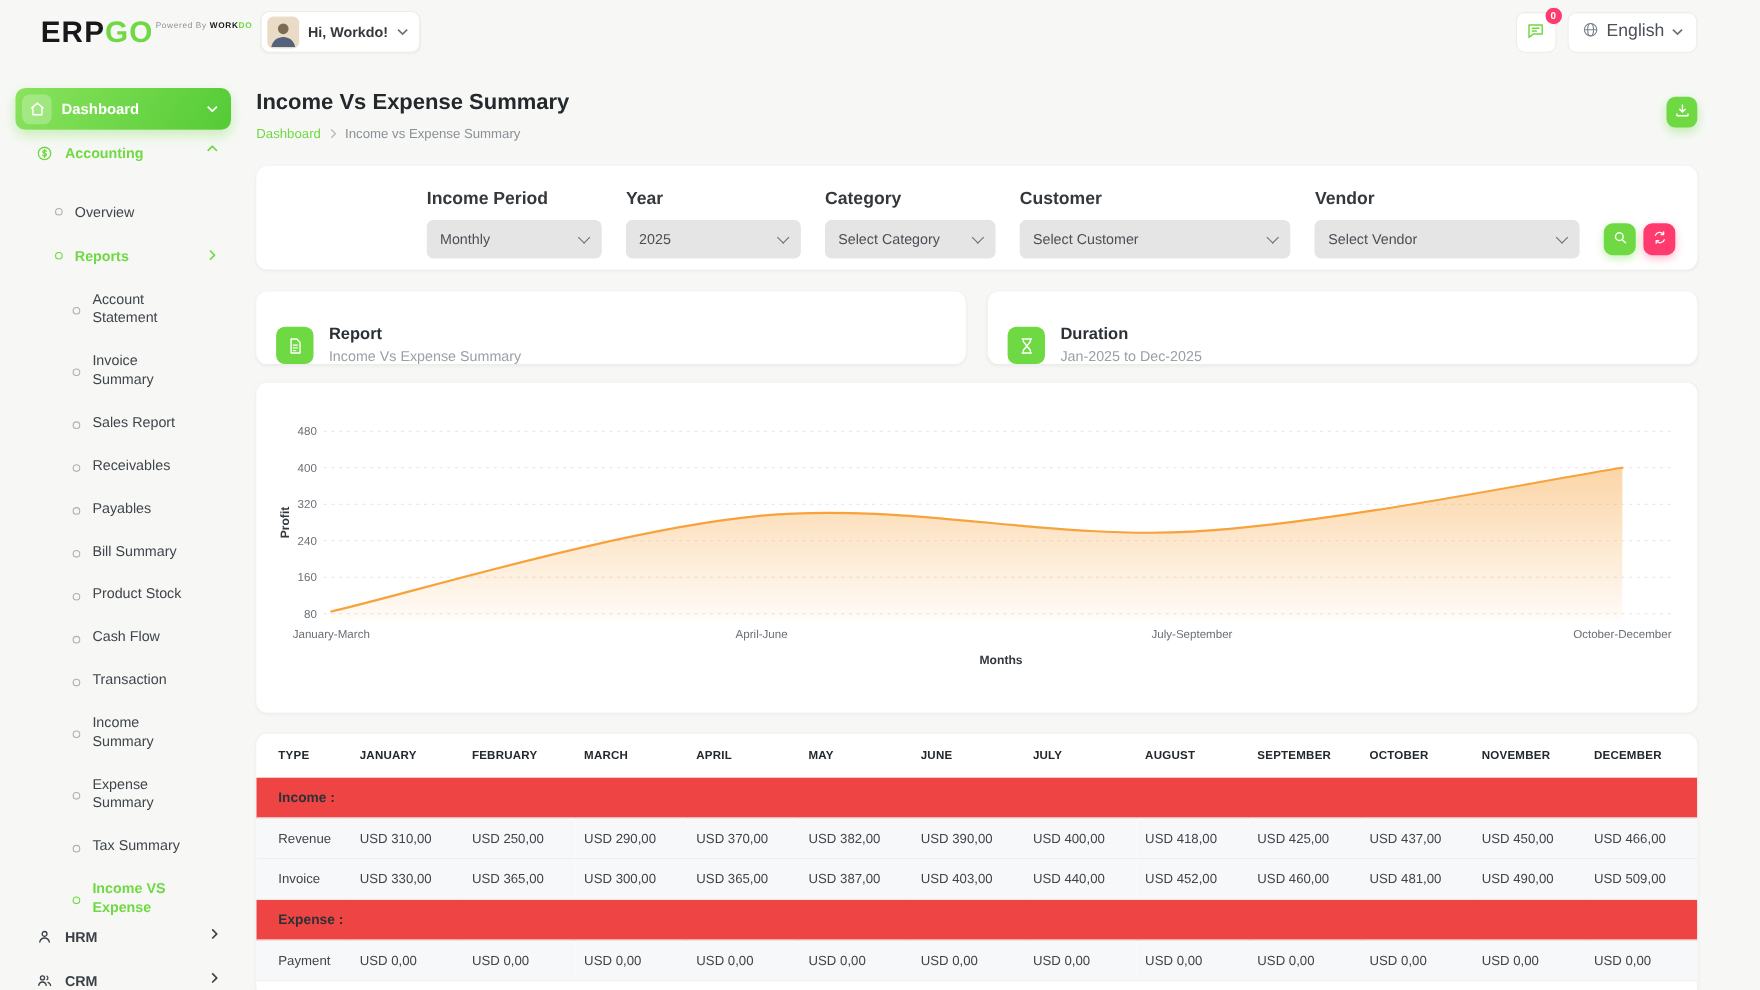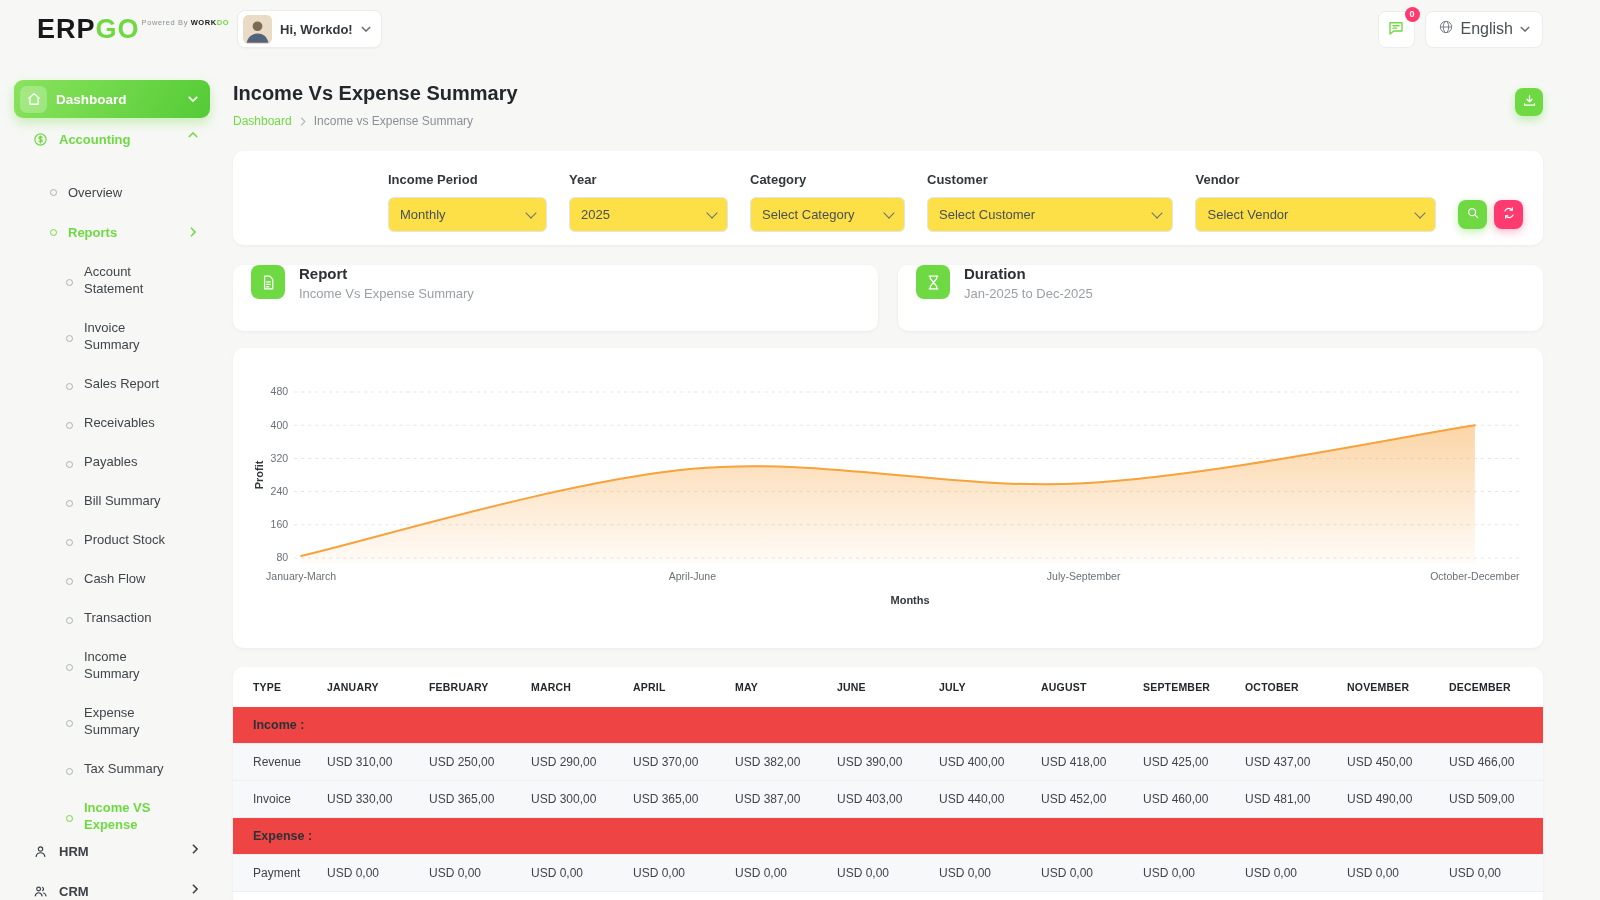--- a/index.html
+++ b/index.html
@@ -60,31 +60,31 @@
   .card{background:#fff;border-radius:10px;box-shadow:0 1px 3px rgba(56,65,74,.07)}
 
   .filter-card{margin-top:23px;height:94px;padding:21px 20px 0 20px}
   .filters-row{display:flex;gap:22px;align-items:flex-end}
   .filter-group{display:flex;flex-direction:column}
   .filter-group:nth-child(1){margin-left:135px;width:160px}
   .filter-group:nth-child(2){width:160px}
   .filter-group:nth-child(3){width:156px}
   .filter-group:nth-child(4){width:248px}
   .filter-group:nth-child(5){width:242px}
-  .filter-label{font-size:13px;font-weight:700;color:#33383d;margin-bottom:10px}
+  .filter-label{font-size:16px;font-weight:700;color:#33383d;margin-bottom:10px}
   .sel-wrap{position:relative}
-  .sel-wrap select{width:100%;height:35px;appearance:none;-webkit-appearance:none;border:1px solid #e2e5e8;border-radius:6px;background:#fde047;padding:0 26px 0 11px;font-size:13px;color:#4a5056;font-family:inherit;cursor:pointer}
+  .sel-wrap select{width:100%;height:35px;appearance:none;-webkit-appearance:none;border:1px solid #e2e5e8;border-radius:6px;background:#e5e5e5;padding:0 26px 0 11px;font-size:13px;color:#4a5056;font-family:inherit;cursor:pointer}
   .sel-chev{position:absolute;right:12px;top:12px;width:8px;height:8px;border-right:1.6px solid #6a7076;border-bottom:1.6px solid #6a7076;transform:rotate(45deg);pointer-events:none}
   .filter-actions{margin-left:auto;display:flex;gap:7px;padding-bottom:3px}
   .sq-btn{width:29px;height:29px;border-radius:8px;border:none;display:flex;align-items:center;justify-content:center;cursor:pointer}
   .sq-btn.green{background:var(--green);box-shadow:0 3px 8px rgba(111,217,67,.4)}
   .sq-btn.pink{background:var(--pink);box-shadow:0 3px 8px rgba(255,58,110,.35)}
 
   .cards-row{display:flex;gap:20px;margin-top:20px}
-  .info-card{flex:1;height:66px;display:flex;align-items:flex-start;gap:14px;padding:0 18px}
+  .info-card{flex:1;height:66px;display:flex;align-items:flex-end;gap:14px;padding:0 18px}
   .info-icn{width:34px;height:34px;border-radius:8px;background:var(--green);display:flex;align-items:center;justify-content:center;flex-shrink:0}
   .info-title{font-size:15px;font-weight:700;color:#2c3136}
   .info-sub{font-size:13px;color:var(--muted);margin-top:4px}
 
   .chart-card{margin-top:17px;height:300px;padding:24px 20px 0 16px}
   .chart-svg{width:100%;height:240px;display:block}
   .ytick{font-size:10.5px;fill:#6a7076}
   .xtick{font-size:10.5px;fill:#6a7076;text-anchor:middle}
   .ax-label{font-size:11px;font-weight:700;fill:#33383d;text-anchor:middle}
   .grid-line{stroke:#e3e5e7;stroke-width:1;stroke-dasharray:3 4;fill:none}

